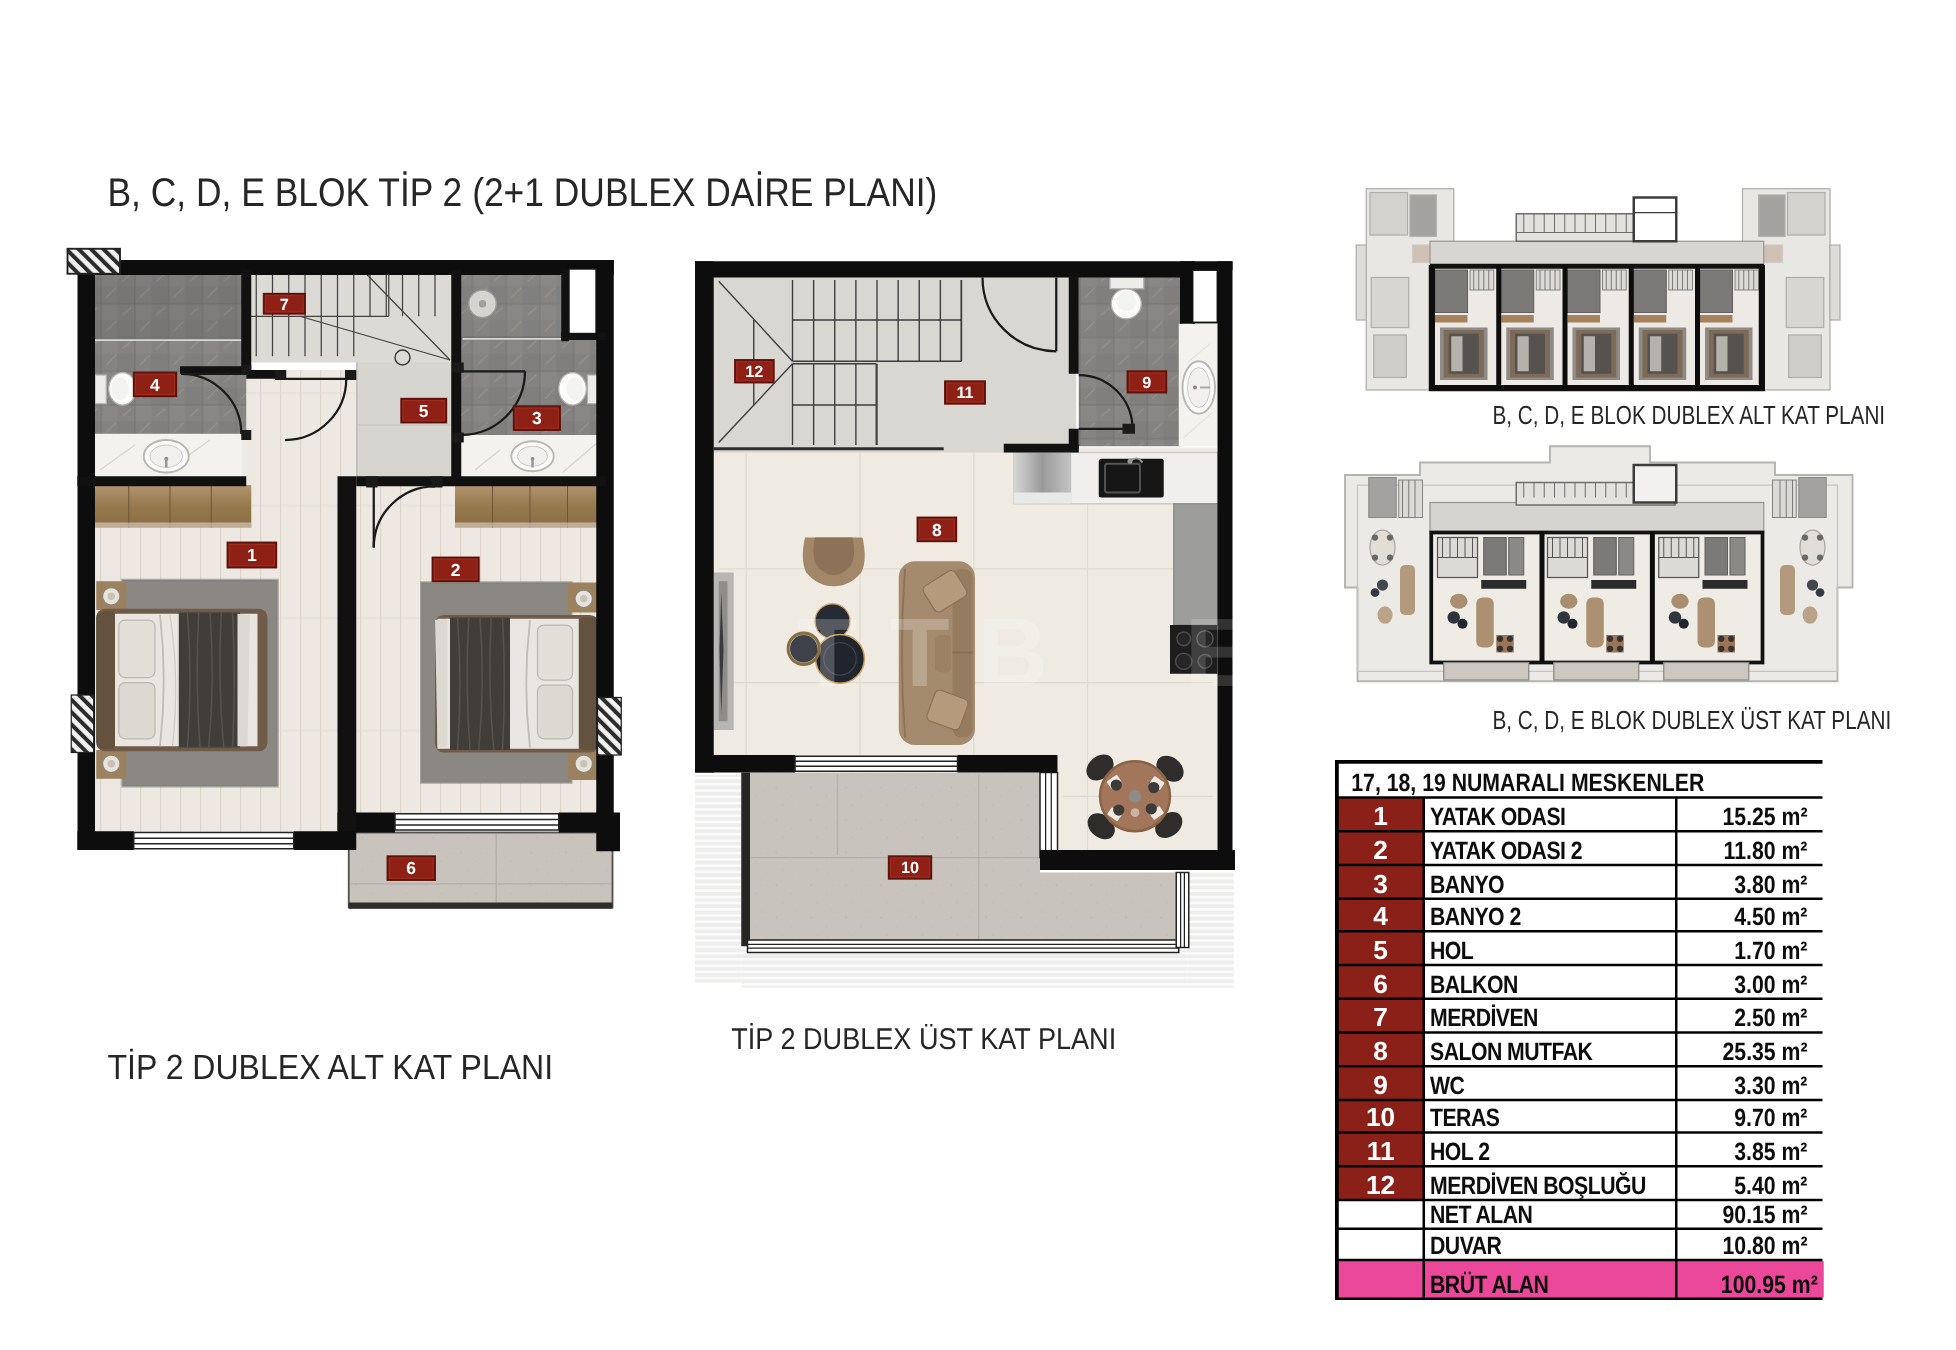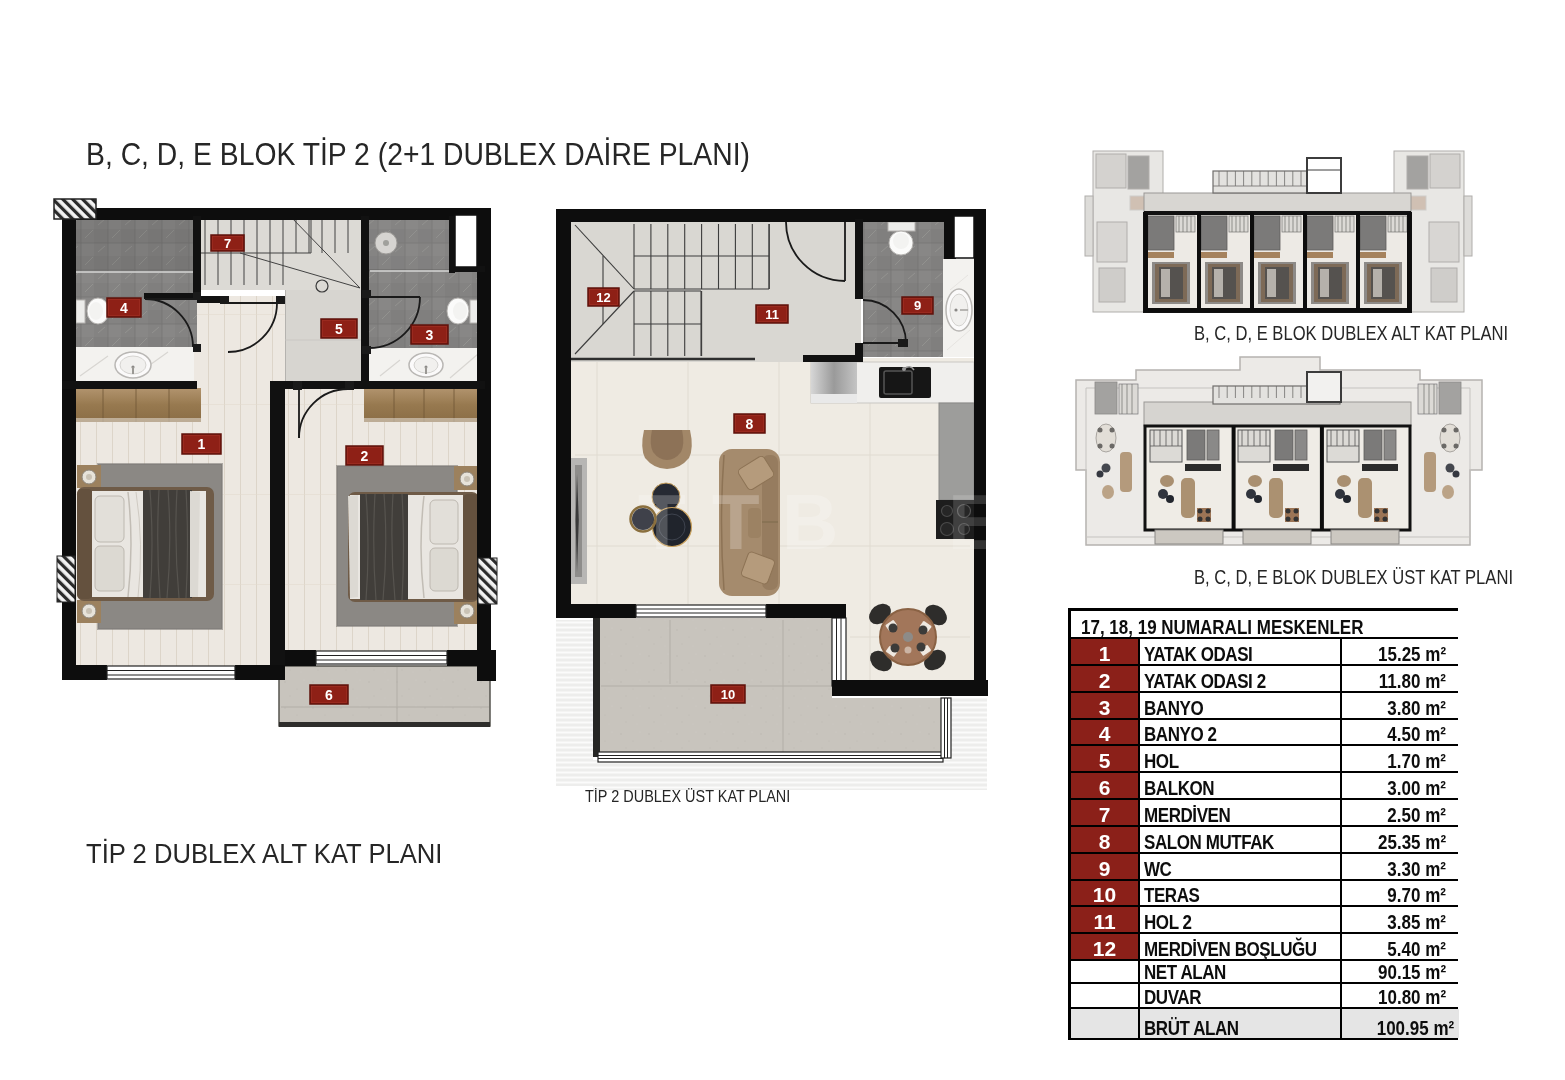--- a/index.html
+++ b/index.html
@@ -6,21 +6,21 @@
 .abs{position:absolute}
 .cap{font-weight:normal;color:#262626;white-space:nowrap}
 #tbl{position:absolute;left:1068px;top:608px;width:390px;height:432px;background:#000;display:grid;
  grid-template-columns:67px 200px 117px;grid-template-rows:26px repeat(12,24.85px) 21px 23px 29px;
  gap:2px;padding:3px;box-sizing:border-box;font-weight:bold;color:#0d0d0d}
 #tbl div{background:#fff;display:flex;align-items:flex-end;font-size:20px;line-height:1;overflow:hidden}
 #tbl .hd{grid-column:1/4;padding-left:10px;font-size:20px}
 #tbl .no{background:#8b2019;color:#fff;justify-content:center;font-size:21px}
 #tbl .nm{padding-left:4px;letter-spacing:-0.5px}
 #tbl .vl{justify-content:flex-end;padding-right:13px}
-#tbl .pk{background:#e5e5e5}
+#tbl .pk{background:#ec4899}
 .cx{display:inline-block;transform-origin:0 50%}
 #tbl .nm span,#tbl .hd span{display:inline-block;transform:scaleX(0.85);transform-origin:0 50%;white-space:nowrap}
 #tbl .vl span{display:inline-block;transform:scaleX(0.85);transform-origin:100% 50%;white-space:nowrap}
 </style></head>
 <body>
 
 <div class="abs cap" style="left:86px;top:136px;font-size:32px"><span class="cx" style="transform:scaleX(0.885)">B, C, D, E BLOK TİP 2 (2+1 DUBLEX DAİRE PLANI)</span></div>
 
 <svg class="abs" style="left:0;top:0" width="1565" height="1080" viewBox="0 0 1565 1080">
 <defs>
@@ -818,21 +818,21 @@
 <g fill="#ccc8c1" stroke="#8a8885" stroke-width="1">
 <rect x="1155" y="530" width="68" height="14"></rect>
 <rect x="1243" y="530" width="68" height="14"></rect>
 <rect x="1331" y="530" width="68" height="14"></rect>
 </g>
 </g>
 </svg>
 
 <div class="abs cap" style="left:86px;top:838px;font-size:28px"><span class="cx" style="transform:scaleX(0.915)">TİP 2 DUBLEX ALT KAT PLANI</span></div>
 
-<div class="abs cap" style="left:585px;top:788px;font-size:16px"><span class="cx" style="transform:scaleX(0.903)">TİP 2 DUBLEX ÜST KAT PLANI</span></div>
+<div class="abs cap" style="left:585px;top:818px;font-size:24px"><span class="cx" style="transform:scaleX(0.903)">TİP 2 DUBLEX ÜST KAT PLANI</span></div>
 
 <div class="abs cap" style="left:1194px;top:321px;font-size:21px"><span class="cx" style="transform:scaleX(0.79)">B, C, D, E BLOK DUBLEX ALT KAT PLANI</span></div>
 
 <div class="abs cap" style="left:1194px;top:565px;font-size:21px"><span class="cx" style="transform:scaleX(0.79)">B, C, D, E BLOK DUBLEX ÜST KAT PLANI</span></div>
 
 <div id="tbl">
 <div class="hd">
       <span>17, 18, 19 NUMARALI MESKENLER</span>
     </div>
 <div class="no">1</div>

